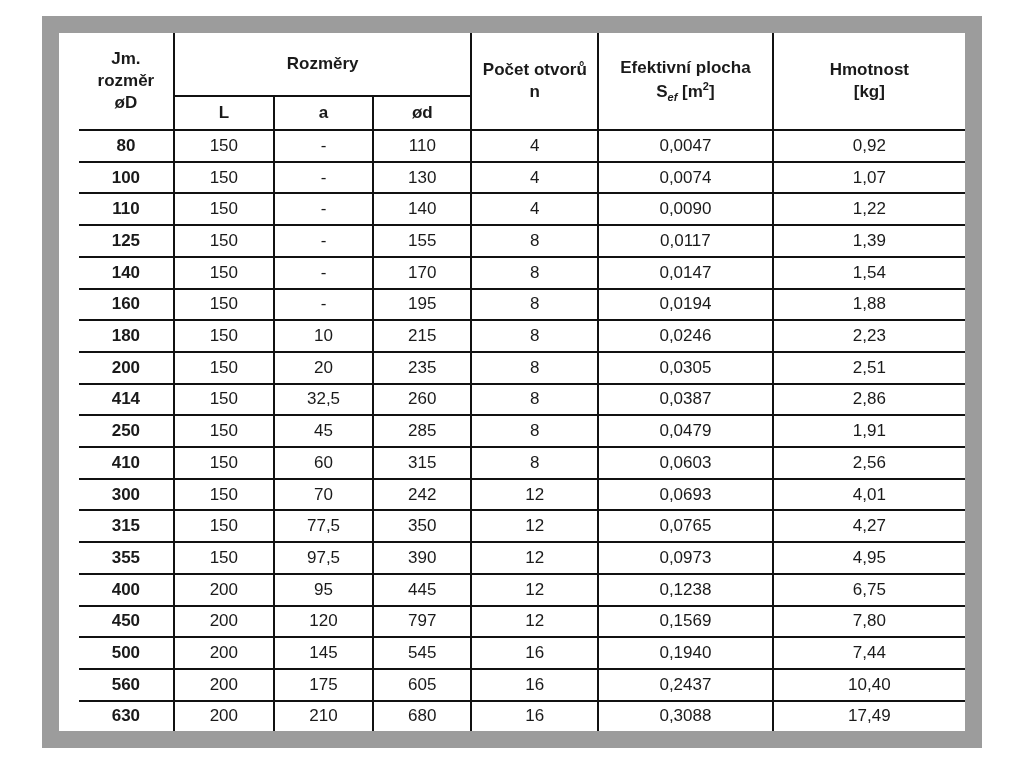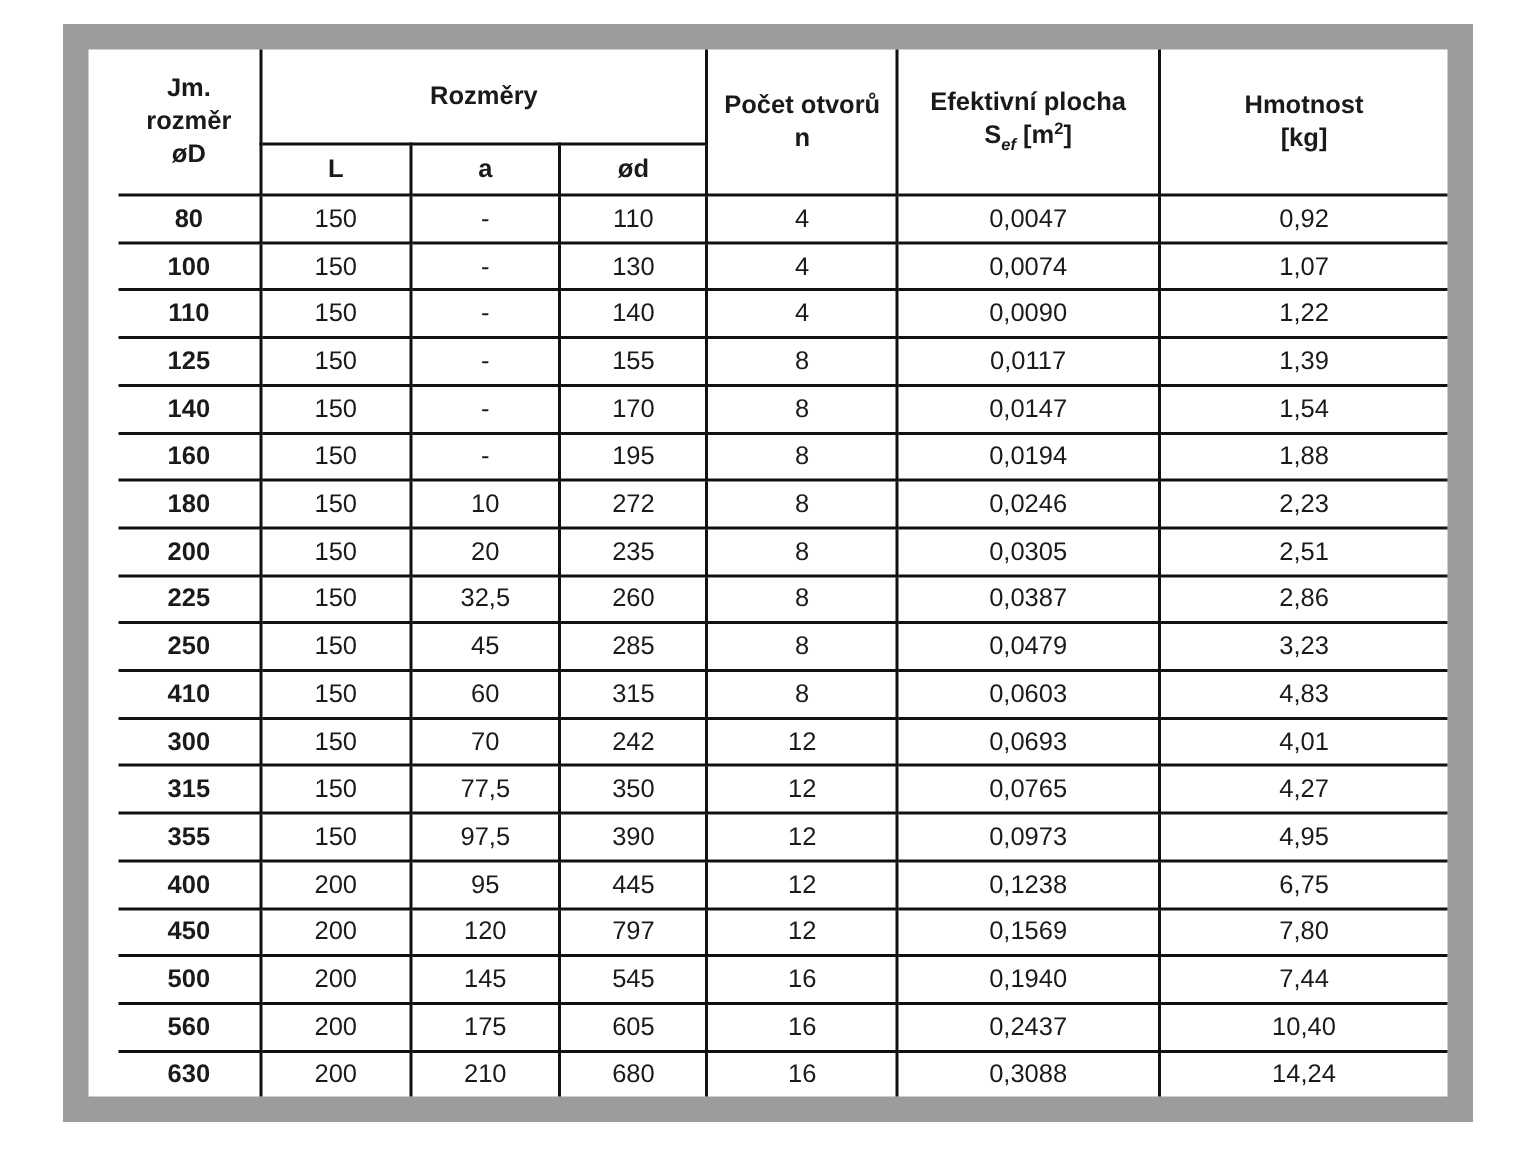--- a/index.html
+++ b/index.html
@@ -129,60 +129,60 @@
             <td class="gb-b">-</td>
             <td class="gb-b">195</td>
             <td>8</td>
             <td>0,0194</td>
             <td>1,88</td>
           </tr>
           <tr>
             <td>180</td>
             <td class="gb-r">150</td>
             <td class="gb-b gb-r">10</td>
-            <td class="gb-b gb-r">272</td>
+            <td class="gb-b gb-r">215</td>
             <td>8</td>
             <td>0,0246</td>
             <td>2,23</td>
           </tr>
           <tr>
             <td>200</td>
             <td>150</td>
             <td>20</td>
             <td>235</td>
             <td>8</td>
             <td>0,0305</td>
             <td>2,51</td>
           </tr>
           <tr>
-            <td>225</td>
+            <td>414</td>
             <td>150</td>
             <td>32,5</td>
             <td>260</td>
             <td>8</td>
             <td>0,0387</td>
             <td>2,86</td>
           </tr>
           <tr>
             <td>250</td>
             <td>150</td>
             <td>45</td>
             <td>285</td>
             <td>8</td>
             <td>0,0479</td>
-            <td>3,23</td>
+            <td>1,91</td>
           </tr>
           <tr>
             <td>410</td>
             <td>150</td>
             <td>60</td>
             <td>315</td>
             <td>8</td>
             <td>0,0603</td>
-            <td>4,83</td>
+            <td>2,56</td>
           </tr>
           <tr>
             <td>300</td>
             <td>150</td>
             <td>70</td>
             <td>242</td>
             <td>12</td>
             <td>0,0693</td>
             <td>4,01</td>
           </tr>
@@ -240,18 +240,18 @@
             <td>0,2437</td>
             <td>10,40</td>
           </tr>
           <tr>
             <td>630</td>
             <td>200</td>
             <td>210</td>
             <td>680</td>
             <td>16</td>
             <td>0,3088</td>
-            <td>14,24</td>
+            <td>17,49</td>
           </tr>
         </tbody>
     </table>
   </div>
 </div>
 
 </body></html>

